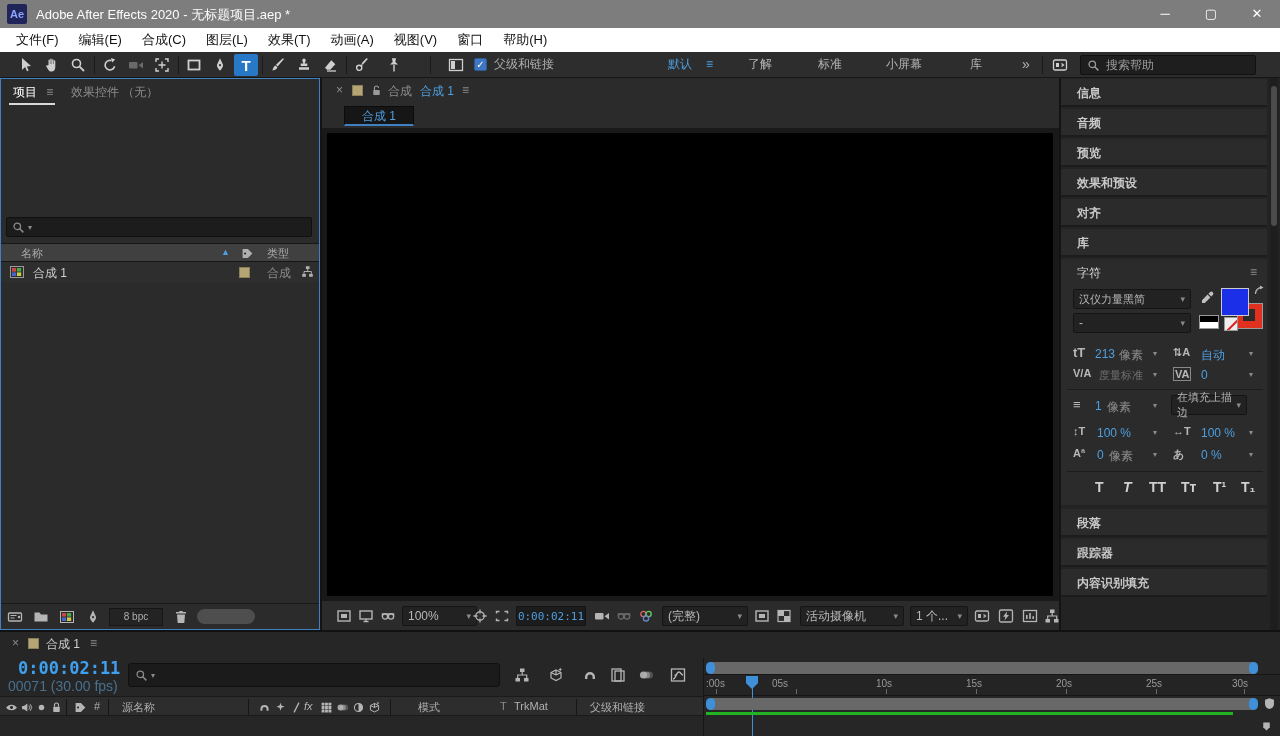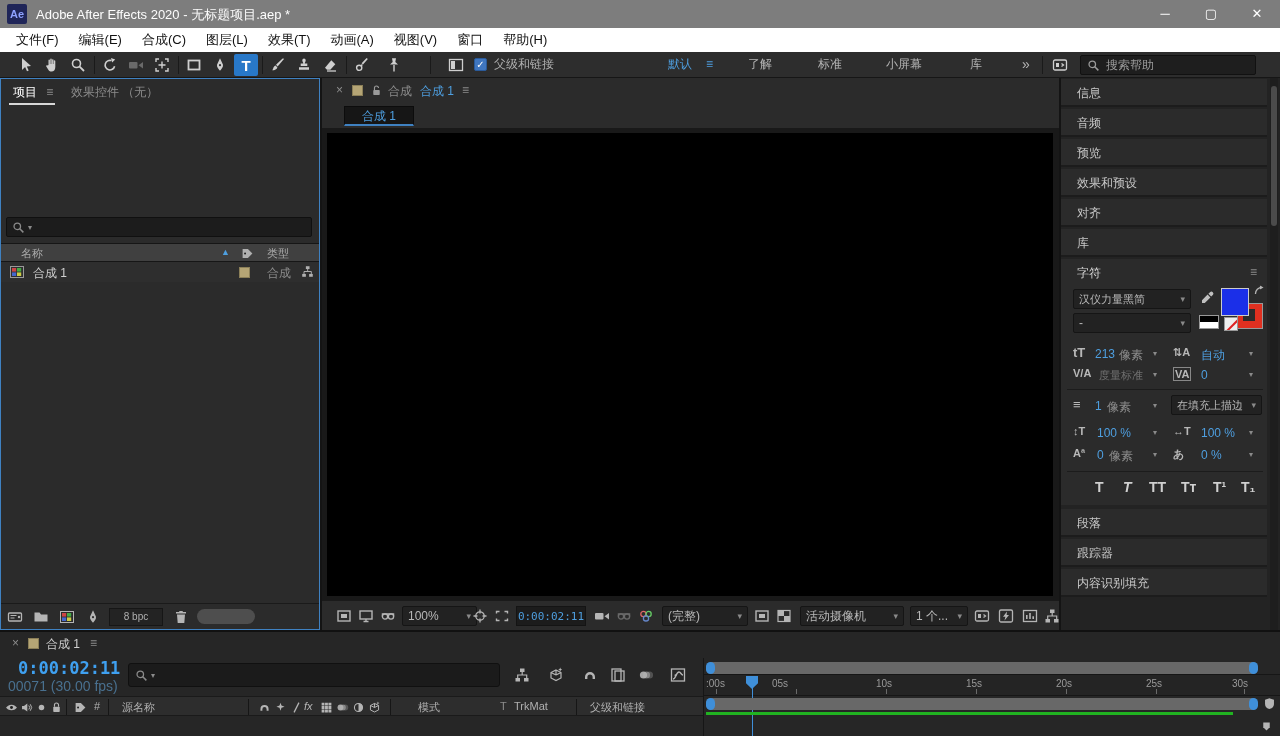--- a/index.html
+++ b/index.html
@@ -65,21 +65,21 @@
   .subtab { background:#161616; border:1px solid #0c0c0c; border-bottom:2px solid #3f81c1;
     color:#4e9fe0; text-align:center; font-size:12px; }
   .vbar { background:#2b2b2b; border-top:1px solid #1a1a1a; }
   .vicon { color:#b5b5b5; }
   .tcbox { background:#1c1c1c; border:1px solid #141414; color:#4e9fe0;
     font-family:"DejaVu Sans Mono",monospace; font-size:11px; display:flex; align-items:center; justify-content:center; }
 
   
   .sidebar { left:1061px; top:78px; width:219px; height:552px; background:#232323; }
   .sbrow { left:0; width:206px; height:28px; background:#2b2b2b; border-bottom:2px solid #1c1c1c;
-    line-height:28px; padding-left:16px; color:#c9c9c9; }
+    line-height:28px; padding-left:16px; color:#c9c9c9;font-weight:bold; }
   .cicon { color:#b8b8b8; font-weight:bold; font-size:11px; }
   .chip-bw { width:20px; height:14px; border:1px solid #999; background:linear-gradient(#000 50%, #fff 50%); }
   .chip-none { width:14px; height:14px; background:#eee; border:1px solid #999; position:relative; overflow:hidden; }
   .chip-none::after { content:""; position:absolute; left:-2px; top:5px; width:22px; height:2px;
     background:#d22; transform:rotate(-45deg); }
   .fauxT { color:#d0d0d0; font-size:14px; font-weight:bold; }
   .sb-scroll { background:#1e1e1e; }
   .sb-thumb { background:#4b4b4b; border-radius:3px; }
 
   
@@ -615,21 +615,21 @@
       <span class="abs cicon" style="left:112px;top:108px;border:1px solid #888;padding:0 1px">VA</span>
       <span class="abs blue" style="left:140px;top:109px">0</span>
       <span class="abs tri" style="left:188px;top:111px">▾</span>
 
       <div class="abs" style="left:6px;top:130px;width:196px;height:1px;background:#1c1c1c"></div>
 
       <span class="abs cicon" style="left:12px;top:138px;font-size:13px">≡</span>
       <span class="abs blue" style="left:34px;top:140px">1</span>
       <span class="abs dim" style="left:46px;top:140px">像素</span>
       <span class="abs tri" style="left:92px;top:142px">▾</span>
-      <div class="abs dd" style="left:110px;top:136px;width:91px">
+      <div class="abs dd" style="left:110px;top:136px;width:76px">
         <span style="font-size:11px">在填充上描边</span>
           <span class="cv">▾</span>
       </div>
 
       <span class="abs cicon" style="left:12px;top:166px">↕T</span>
       <span class="abs blue" style="left:36px;top:167px">100 %</span>
       <span class="abs tri" style="left:92px;top:169px">▾</span>
       <span class="abs cicon" style="left:112px;top:166px">↔T</span>
       <span class="abs blue" style="left:140px;top:167px">100 %</span>
       <span class="abs tri" style="left:188px;top:169px">▾</span>

